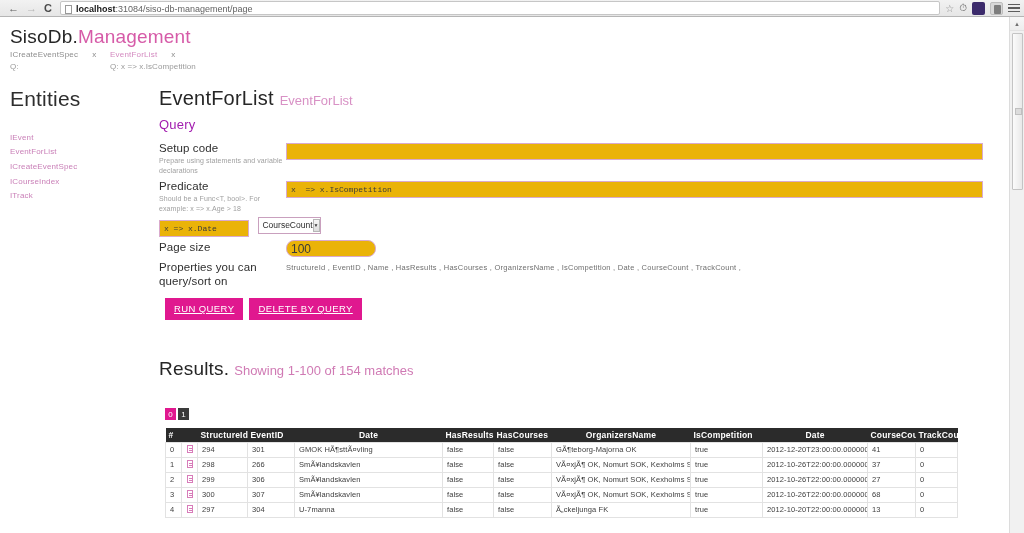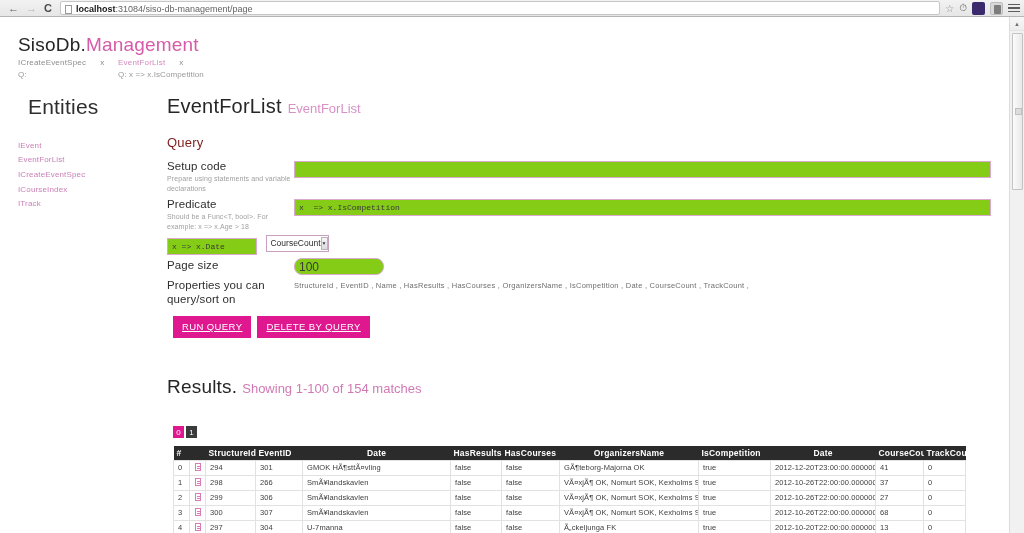--- a/index.html
+++ b/index.html
@@ -68,21 +68,21 @@
     width: 1024px;
     height: 516px;
     background: #fff;
     overflow: hidden;
   }
   .page {
     position: absolute;
     top: 0; left: 0;
     width: 1009px;
     height: 420px;
-    padding: 12px;
+    padding: 4px;
   }
 
   
   .hdr { padding: 6px 0 0 6px; }
   .brand {
     font-size: 19px;
     font-weight: 300;
     letter-spacing: .2px;
     line-height: 1.05;
   }
@@ -101,56 +101,55 @@
   .tab-q { color: #9a9a9a; margin-top: 3px; letter-spacing: .1px; }
 
   
   .cols { display: flex; margin-top: 16px; }
   .sidebar { width: 155px; padding-left: 6px; }
   .sb-title {
     font-size: 21px;
     font-weight: 300;
     color: #2e2e2e;
     letter-spacing: .2px;
-    margin-left: 10px;
   }
   .sb-list { margin-top: 20px; }
   .sb-item {
     font-size: 8px;
     color: #c97fb7;
     line-height: 1.82;
     letter-spacing: .15px;
     cursor: pointer;
   }
 
   .content { flex: 1; padding-left: 0; }
   .title-row { display: flex; align-items: baseline; }
   .h1 { font-size: 20px; font-weight: 300; color: #262626; letter-spacing: .2px; }
   .h1-sub { font-size: 13px; font-weight: 300; color: #d891c5; margin-left: 6px; }
   .h2 {
-    font-size: 13px; font-weight: 400; color: #7f1d1d;
-    margin-top: 17px; letter-spacing: .2px;
+    font-size: 13px; font-weight: 400; color: #a21caf;
+    margin-top: 7px; letter-spacing: .2px;
   }
 
   
   .form { margin-top: 8px; }
   .frow { display: flex; margin-bottom: 2px; }
   .flabel { width: 127px; padding-top: 1px; }
   .flabel .lbl {
     font-size: 11.5px; color: #2f2f2f; font-weight: 400; letter-spacing: .1px;
     line-height: 1.22;
   }
   .flabel .hint {
     font-size: 7px; color: #9f9f9f; line-height: 1.45; letter-spacing: .1px;
     margin-top: 1px;
   }
   .fctl { flex: 1; }
   input.txt {
     border: 1px solid #d9aacd;
-    background: #84cc16;
+    background: #eab308;
     height: 17px;
     font-size: 8px;
     font-family: "Liberation Mono", monospace;
     color: #3a3a3a;
     padding: 0 4px;
     outline: none;
   }
   input.wide { width: 697px; }
   input.sort { width: 90px; }
   input.page-size { width: 90px; font-family: "Liberation Sans", sans-serif; font-size: 12px; border-radius: 8px;}

